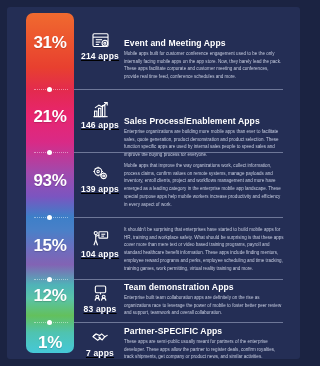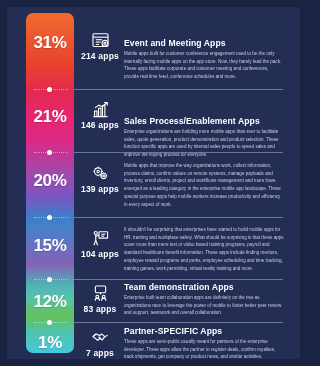--- a/index.html
+++ b/index.html
@@ -64,20 +64,21 @@
     font-size:17px;
     font-weight:bold;
     letter-spacing:-0.3px;
     text-shadow:0 1px 1px rgba(0,0,0,.18);
   }
   .iconwrap{
     position:absolute;
     left:78px;
     width:44px;
     text-align:center;
+    text-decoration:underline;
   }
   .iconwrap svg{ display:block; margin:0 auto; }
   .appct{
     color:#ffffff;
     font-size:8.5px;
     font-weight:bold;
     margin-top:1px;
     letter-spacing:0.2px;
     white-space:nowrap;
   }
@@ -171,21 +172,21 @@
       <div class="txt" style="top:116px">
         <div class="htitle">Sales Process/Enablement Apps</div>
         <div class="body">Enterprise organizations are building more mobile apps than ever to facilitate sales, quote generation, product demonstration and product selection. These function specific apps are used by internal sales people to speed sales and improve the buying process for everyone.</div>
       </div>
       <div class="div" style="top:152px"></div>
       <div class="dotdash" style="top:152px"></div>
       <div class="dot" style="top:150px"></div>
     </div>
 
     <div class="row">
-      <div class="pct" style="top:171px">20%</div>
+      <div class="pct" style="top:171px">93%</div>
       <div class="iconwrap" style="top:164px">
         <svg width="19" height="19" viewBox="0 0 24 24" fill="none" stroke="#ffffff" stroke-width="1.3">
           <circle cx="9" cy="9.5" r="4.6"></circle>
           <circle cx="9" cy="9.5" r="1.5"></circle>
           <line x1="9" y1="3.4" x2="9" y2="5"></line>
           <line x1="9" y1="14" x2="9" y2="15.6"></line>
           <line x1="2.9" y1="9.5" x2="4.5" y2="9.5"></line>
           <line x1="13.5" y1="9.5" x2="15.1" y2="9.5"></line>
           <line x1="4.9" y1="5.4" x2="5.9" y2="6.4"></line>
           <line x1="12.1" y1="12.6" x2="13.1" y2="13.6"></line>
@@ -223,21 +224,21 @@
       </div>
       <div class="txt" style="top:226px">
         <div class="body">It shouldn't be surprising that enterprises have started to build mobile apps for HR, training and workplace safety. What should be surprising is that these apps cover more than mere text or video based training programs, payroll and standard healthcare benefit information. These apps include finding mentors, employee reward programs and perks, employee scheduling and time tracking, training games, work permitting, virtual reality training and more.</div>
       </div>
       <div class="div" style="top:279px"></div>
       <div class="dotdash" style="top:279px"></div>
       <div class="dot" style="top:277px"></div>
     </div>
 
     <div class="row">
-      <div class="pct" style="top:292px">12%</div>
+      <div class="pct" style="top:286px">12%</div>
       <div class="iconwrap" style="top:284px">
         <svg width="19" height="19" viewBox="0 0 24 24" fill="none" stroke="#ffffff" stroke-width="1.4">
           <rect x="5.5" y="2.6" width="13" height="8.4" rx="1.6"></rect>
           <line x1="12" y1="11" x2="12" y2="13.2"></line>
           <circle cx="8" cy="16" r="1.8"></circle>
           <path d="M5.2 21 C5.4 18.6 6.5 17.8 8 17.8 C9.5 17.8 10.6 18.6 10.8 21"></path>
           <circle cx="16" cy="16" r="1.8"></circle>
           <path d="M13.2 21 C13.4 18.6 14.5 17.8 16 17.8 C17.5 17.8 18.6 18.6 18.8 21"></path>
         </svg>
         <div class="appct">83 apps</div>

